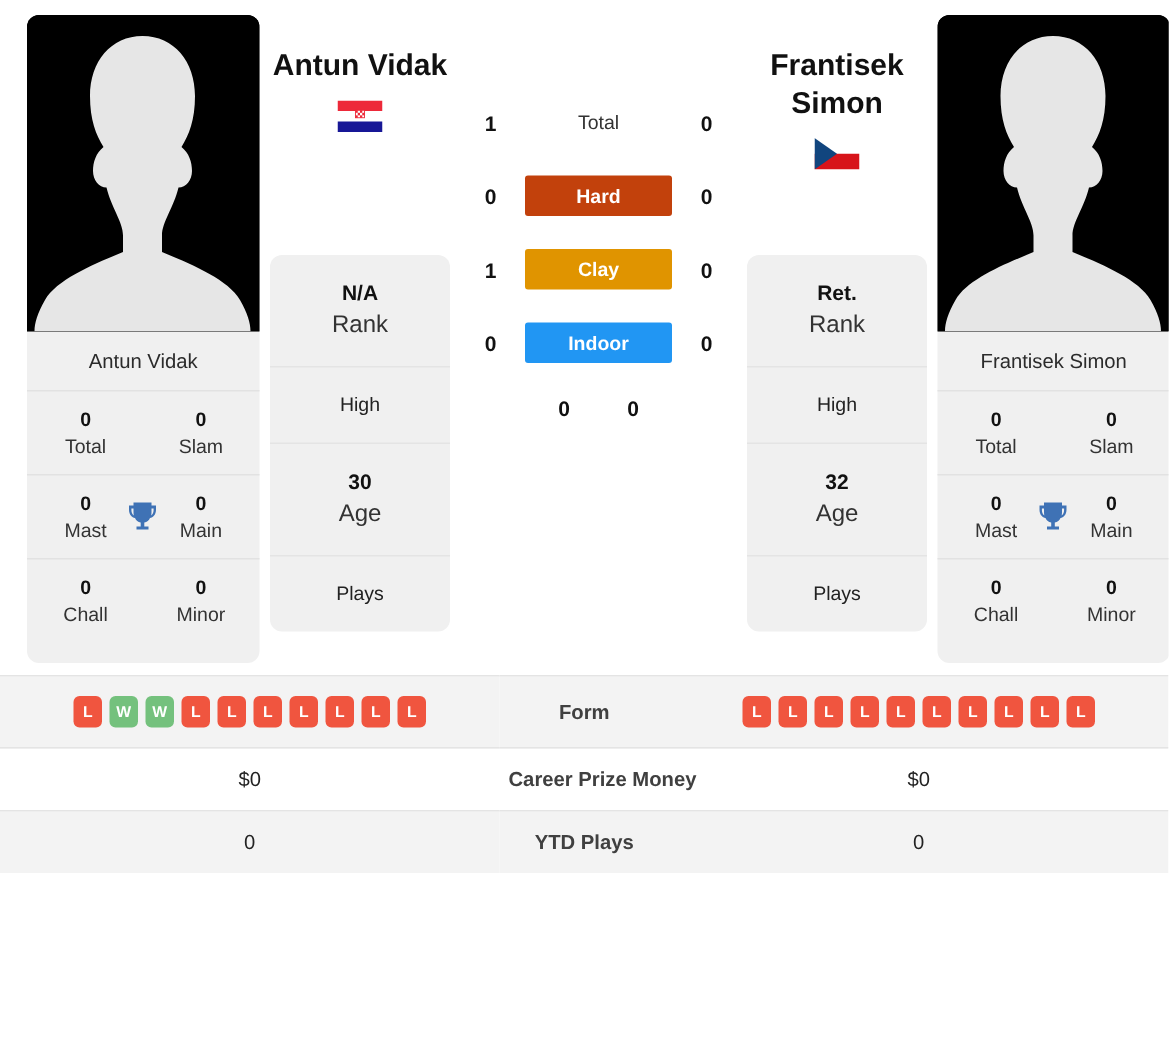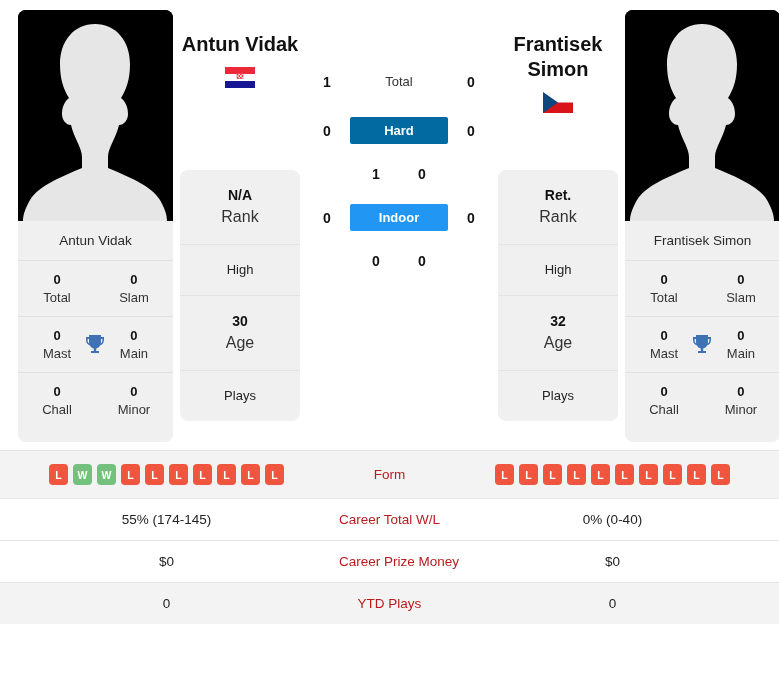--- a/index.html
+++ b/index.html
@@ -146,21 +146,21 @@
   .cmp-table tr { border-top: 1px solid #e4e4e4; }
   .cmp-table td {
     padding: 13px 6px;
     font-size: 13.5px;
     color: #222;
     text-align: center;
     vertical-align: middle;
   }
   .cmp-table tr.alt { background: #f3f3f3; }
   td.col-left { width: 333px; }
-  td.col-mid  { width: 113px; font-weight: normal; color: #b91c1c; white-space: nowrap;}
+  td.col-mid  { width: 113px; font-weight: bold; color: #404040; white-space: nowrap;}
   td.col-right{ width: 333px; }
 
   .badges { display: flex; gap: 5px; justify-content: center; align-items: center; }
   .badge {
     width: 19px;
     height: 21px;
     border-radius: 4px;
     color: #ffffff;
     font-size: 10.5px;
     font-weight: bold;
@@ -269,25 +269,26 @@
     </div>
 
     <div class="center-col" id="h2h">
         <div class="surf-row">
           <div class="surf-num">1</div>
           <div class="surf-pill plain">Total</div>
           <div class="surf-num">0</div>
         </div>
         <div class="surf-row">
           <div class="surf-num">0</div>
-          <div class="surf-pill" style="background: #0369a1;">Hard</div>
+          <div class="surf-pill" style="background: #c2410c;">Hard</div>
           <div class="surf-num">0</div>
         </div>
         <div class="surf-row">
           <div class="surf-num">1</div>
+          <div class="surf-pill" style="background: rgb(224, 148, 0);">Clay</div>
           <div class="surf-num">0</div>
         </div>
         <div class="surf-row">
           <div class="surf-num">0</div>
           <div class="surf-pill" style="background: rgb(33, 150, 243);">Indoor</div>
           <div class="surf-num">0</div>
         </div>
         <div class="surf-row">
           <div class="surf-num">0</div>
           <div class="surf-num">0</div>
@@ -402,25 +403,20 @@
               <div class="badge L">L</div>
               <div class="badge L">L</div>
               <div class="badge L">L</div>
               <div class="badge L">L</div>
               <div class="badge L">L</div>
               <div class="badge L">L</div>
               <div class="badge L">L</div>
               <div class="badge L">L</div>
             </div>
           </td>
-        </tr>
-        <tr>
-          <td class="col-left">55% (174-145)</td>
-          <td class="col-mid">Career Total W/L</td>
-          <td class="col-right">0% (0-40)</td>
         </tr>
         <tr>
           <td class="col-left">$0</td>
           <td class="col-mid">Career Prize Money</td>
           <td class="col-right">$0</td>
         </tr>
         <tr class="alt">
           <td class="col-left">0</td>
           <td class="col-mid">YTD Plays</td>
           <td class="col-right">0</td>

